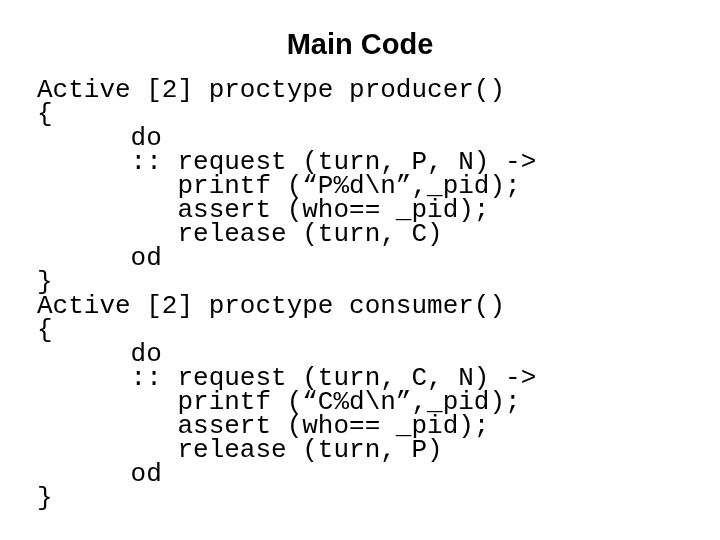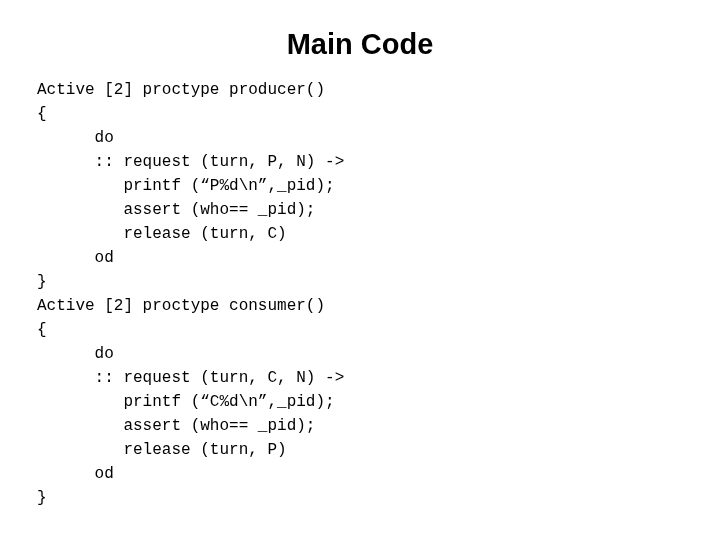--- a/index.html
+++ b/index.html
@@ -32,21 +32,21 @@
     color: #000000;
     letter-spacing: 0px;
     white-space: pre;
   }
   .code-block {
     position: absolute;
     top: 78px;
     left: 37px;
     width: 660px;
     font-family: "Liberation Mono", "DejaVu Sans Mono", monospace;
-    font-size: 16px;
+    font-size: 26px;
     line-height: 24px;
     color: #000000;
     white-space: pre;
   }
   .code-line {
     display: block;
     height: 24px;
     white-space: pre;
     font-family: "Liberation Mono", "DejaVu Sans Mono", monospace;
   }

